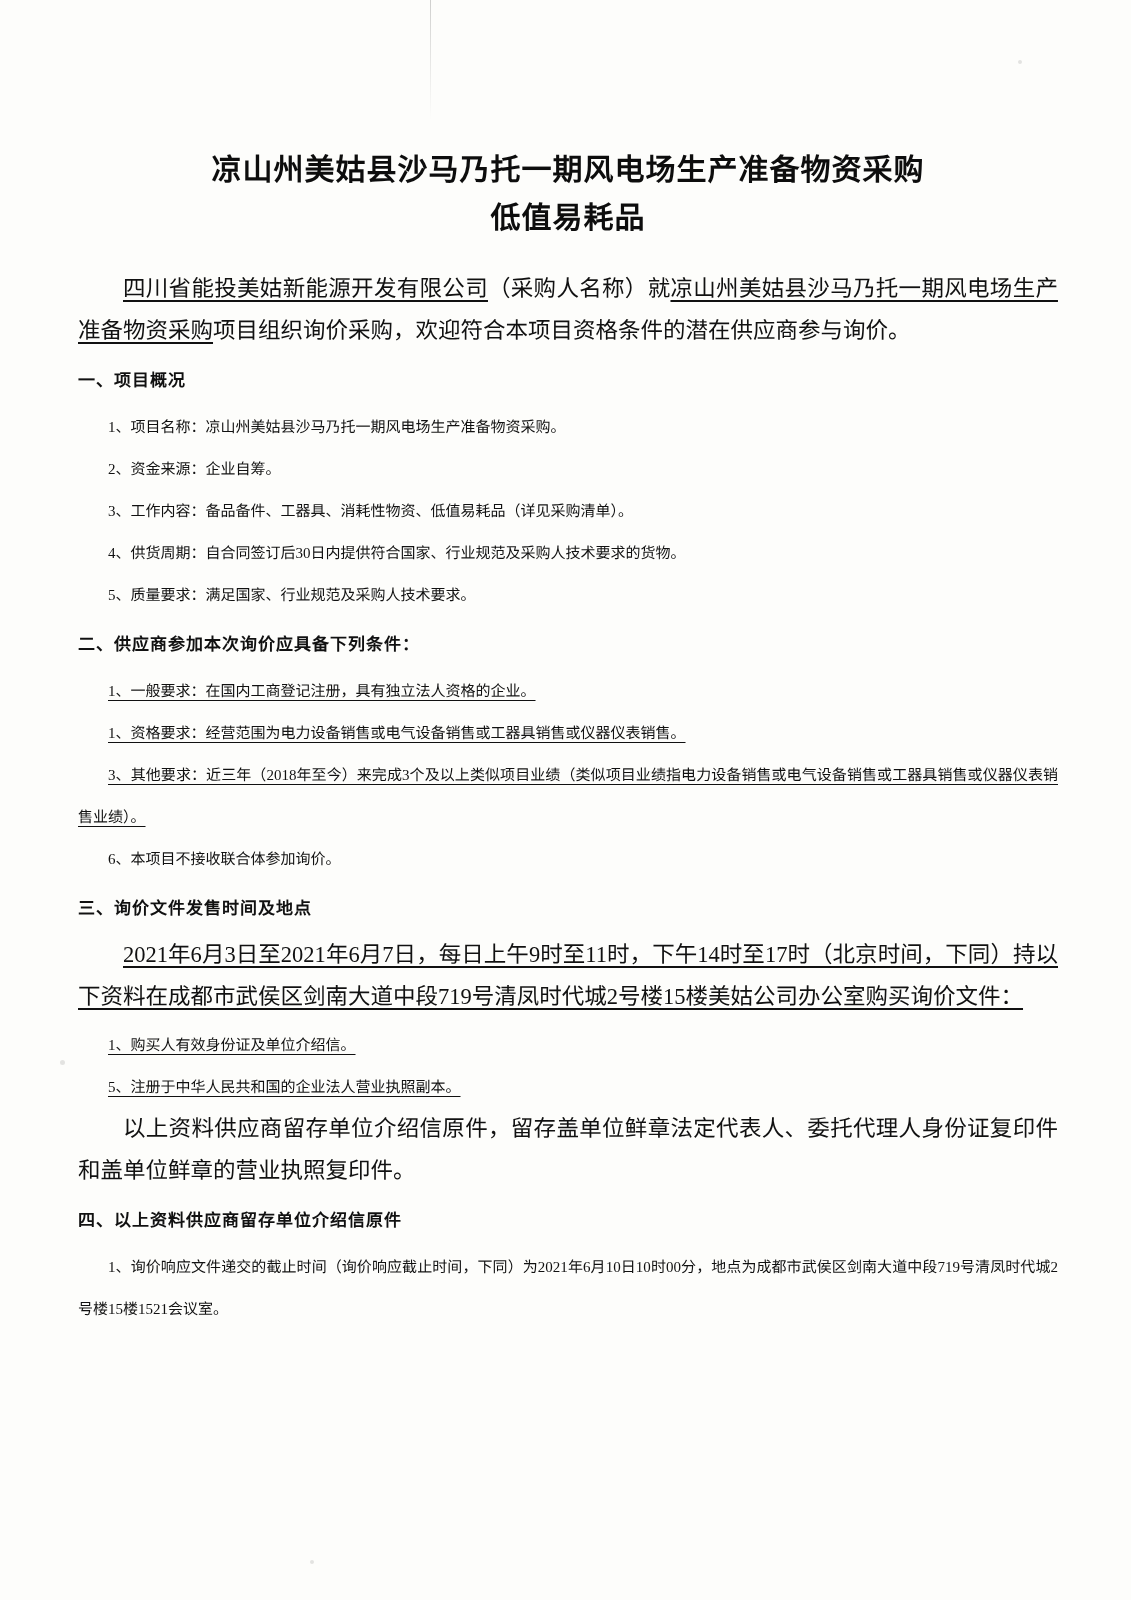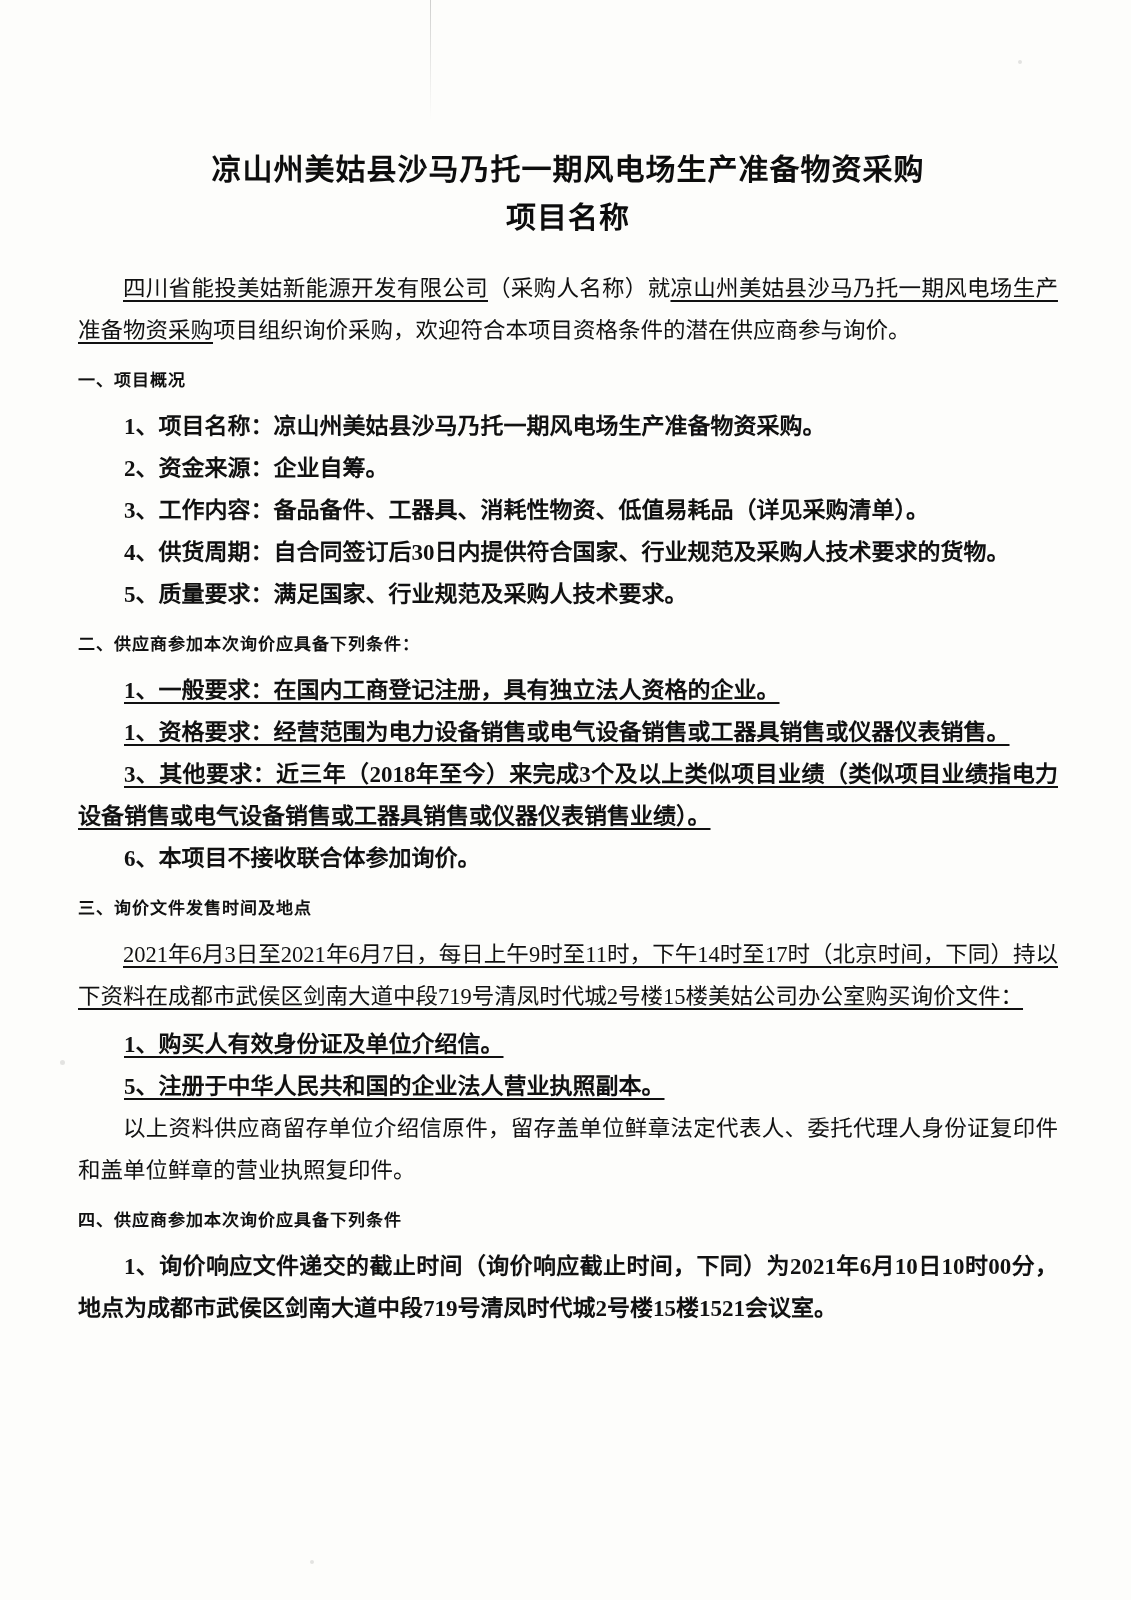--- a/index.html
+++ b/index.html
@@ -75,26 +75,25 @@
     margin: 6px 0 2px 0;
     letter-spacing: 1px;
   }
 
   ul.items {
     list-style: none;
     margin: 0;
     padding: 0;
   }
   ul.items li {
-    font-size: 23px;
+    font-size: 15px;
     line-height: 42px;
     text-indent: 2em;
     text-align: justify;
     margin: 0;
-    font-weight: bold;
   }
   
   .seal-clip {
     position: absolute;
     right: -60px;
     top: 555px;
     width: 230px;
     height: 230px;
     overflow: hidden;
   }
@@ -110,21 +109,21 @@
   <div class="speck" style="left:310px; top:1560px; width:4px; height:4px;"></div>
 
   <div class="seal-clip">
     
   </div>
 
   <div class="content">
 
     <div class="title-block">
       <div class="title-line">凉山州美姑县沙马乃托一期风电场生产准备物资采购</div>
-      <div class="title-line">项目名称</div>
+      <div class="title-line">低值易耗品</div>
     </div>
 
     <p class="para"><span class="u">四川省能投美姑新能源开发有限公司</span><span>（采购人名称）就</span><span class="u">凉山州美姑县沙马乃托一期风电场生产准备物资采购</span><span>项目组织询价采购，欢迎符合本项目资格条件的潜在供应商参与询价。</span></p>
 
     <h2 class="section">一、项目概况</h2>
     <ul class="items">
       <li>1、项目名称：凉山州美姑县沙马乃托一期风电场生产准备物资采购。</li>
       <li>2、资金来源：企业自筹。</li>
       <li>3、工作内容：备品备件、工器具、消耗性物资、低值易耗品（详见采购清单）。</li>
       <li>4、供货周期：自合同签订后30日内提供符合国家、行业规范及采购人技术要求的货物。</li>
@@ -140,19 +139,19 @@
     </ul>
 
     <h2 class="section">三、询价文件发售时间及地点</h2>
     <p class="para u">2021年6月3日至2021年6月7日，每日上午9时至11时，下午14时至17时（北京时间，下同）持以下资料在成都市武侯区剑南大道中段719号清凤时代城2号楼15楼美姑公司办公室购买询价文件：</p>
     <ul class="items">
       <li class="u">1、购买人有效身份证及单位介绍信。</li>
       <li class="u">5、注册于中华人民共和国的企业法人营业执照副本。</li>
     </ul>
     <p class="para">以上资料供应商留存单位介绍信原件，留存盖单位鲜章法定代表人、委托代理人身份证复印件和盖单位鲜章的营业执照复印件。</p>
 
-    <h2 class="section">四、供应商参加本次询价应具备下列条件</h2>
+    <h2 class="section">四、以上资料供应商留存单位介绍信原件</h2>
     <ul class="items">
       <li>1、询价响应文件递交的截止时间（询价响应截止时间，下同）为2021年6月10日10时00分，地点为成都市武侯区剑南大道中段719号清凤时代城2号楼15楼1521会议室。</li>
     </ul>
 
   </div>
 </div>
 
 </body></html>

